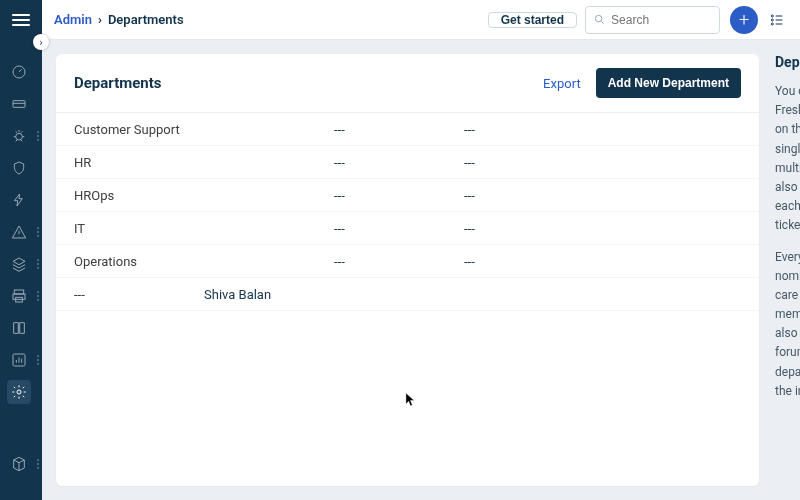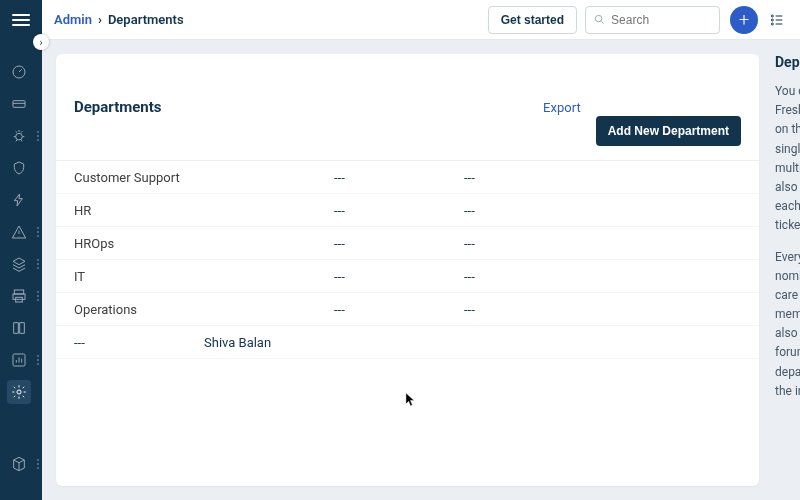--- a/index.html
+++ b/index.html
@@ -22,37 +22,37 @@
   .nav-bottom { margin-top:auto; margin-bottom:20px; }
 
   
   .main { flex:1; display:flex; flex-direction:column; min-width:0; }
 
   .topbar { height:40px; background:#fff; display:flex; align-items:center; padding:8px 12px; border-bottom:1px solid #e4e9ee; }
   .breadcrumb { display:flex; align-items:center; gap:6px; font-size:13px; font-weight:600; }
   .breadcrumb a { color:#2c5cc5; text-decoration:none; }
   .breadcrumb .sep { color:#12344d; font-weight:700;}
   .topbar .spacer { flex:1; }
-  .btn { height:28px; border:1px solid #cfd7df; background:#fff; border-radius:4px; padding:0 12px; font-size:12px; color:#12344d; display:flex; align-items:center; cursor:pointer; font-weight:600; }
+  .btn { height:16px; border:1px solid #cfd7df; background:#fff; border-radius:4px; padding:0 12px; font-size:12px; color:#12344d; display:flex; align-items:center; cursor:pointer; font-weight:600; }
   .search-wrap { height:28px; border:1px solid #cfd7df; border-radius:4px; display:flex; align-items:center; padding:0 8px; width:135px; margin-left:8px; color:#92a2b1; }
   .search-wrap svg { width:13px; height:13px; stroke:#92a2b1; fill:none; stroke-width:2; margin-right:6px;}
   .search-wrap input { border:none; outline:none; font-size:12px; width:100%; color:#12344d; background:transparent; }
   .plus-btn { width:28px; height:28px; border-radius:50%; background:#2c5cc5; color:#fff; display:flex; align-items:center; justify-content:center; margin-left:10px; cursor:pointer; font-size:18px; font-weight:300; }
   .list-btn { width:22px; height:22px; margin-left:8px; display:flex; align-items:center; justify-content:center; cursor:pointer; }
   .list-btn svg { width:16px; height:16px; stroke:#12344d; fill:none; stroke-width:1.5; }
 
   .content-row { flex:1; display:flex; min-height:0; padding:14px 0 14px 14px; gap:16px; overflow:hidden; }
 
   
   .card { background:#fff; border-radius:6px; flex:1; min-width:0; display:flex; flex-direction:column; overflow:hidden; box-shadow:0 1px 2px rgba(0,0,0,.04); }
   .card-head { display:flex; align-items:center; padding:14px 18px; border-bottom:1px solid #ebeff3;}
   .card-title { font-size:15px; font-weight:700; color:#12344d; }
   .card-head .spacer { flex:1; }
   .link-btn { color:#2c5cc5; font-size:13px; font-weight:400; margin-right:15px; cursor:pointer; }
-  .primary-btn { background:#12344d; color:#fff; border:none; border-radius:4px; height:30px; padding:0 12px; font-size:12px; font-weight:600; cursor:pointer;margin-top:48px; }
+  .primary-btn { background:#12344d; color:#fff; border:none; border-radius:4px; height:30px; padding:0 12px; font-size:12px; font-weight:600; cursor:pointer; }
 
   .table { width:100%; }
   .thead { display:flex; background:#f5f7f9; border-bottom:1px solid #ebeff3; padding:0 18px; height:34px; align-items:center; font-size:12px; font-weight:600; color:#475867;}
   .col-name { flex:0 0 260px; }
   .col-head { flex:0 0 130px; }
   .col-prime { flex:1; }
   .trow { display:flex; padding:0 18px; height:33px; align-items:center; border-bottom:1px solid #f3f5f7; font-size:13px; }
   .trow .col-name { color:#404040; cursor:pointer; }
   .trow .col-head, .trow .col-prime { color:#12344d; }
 

